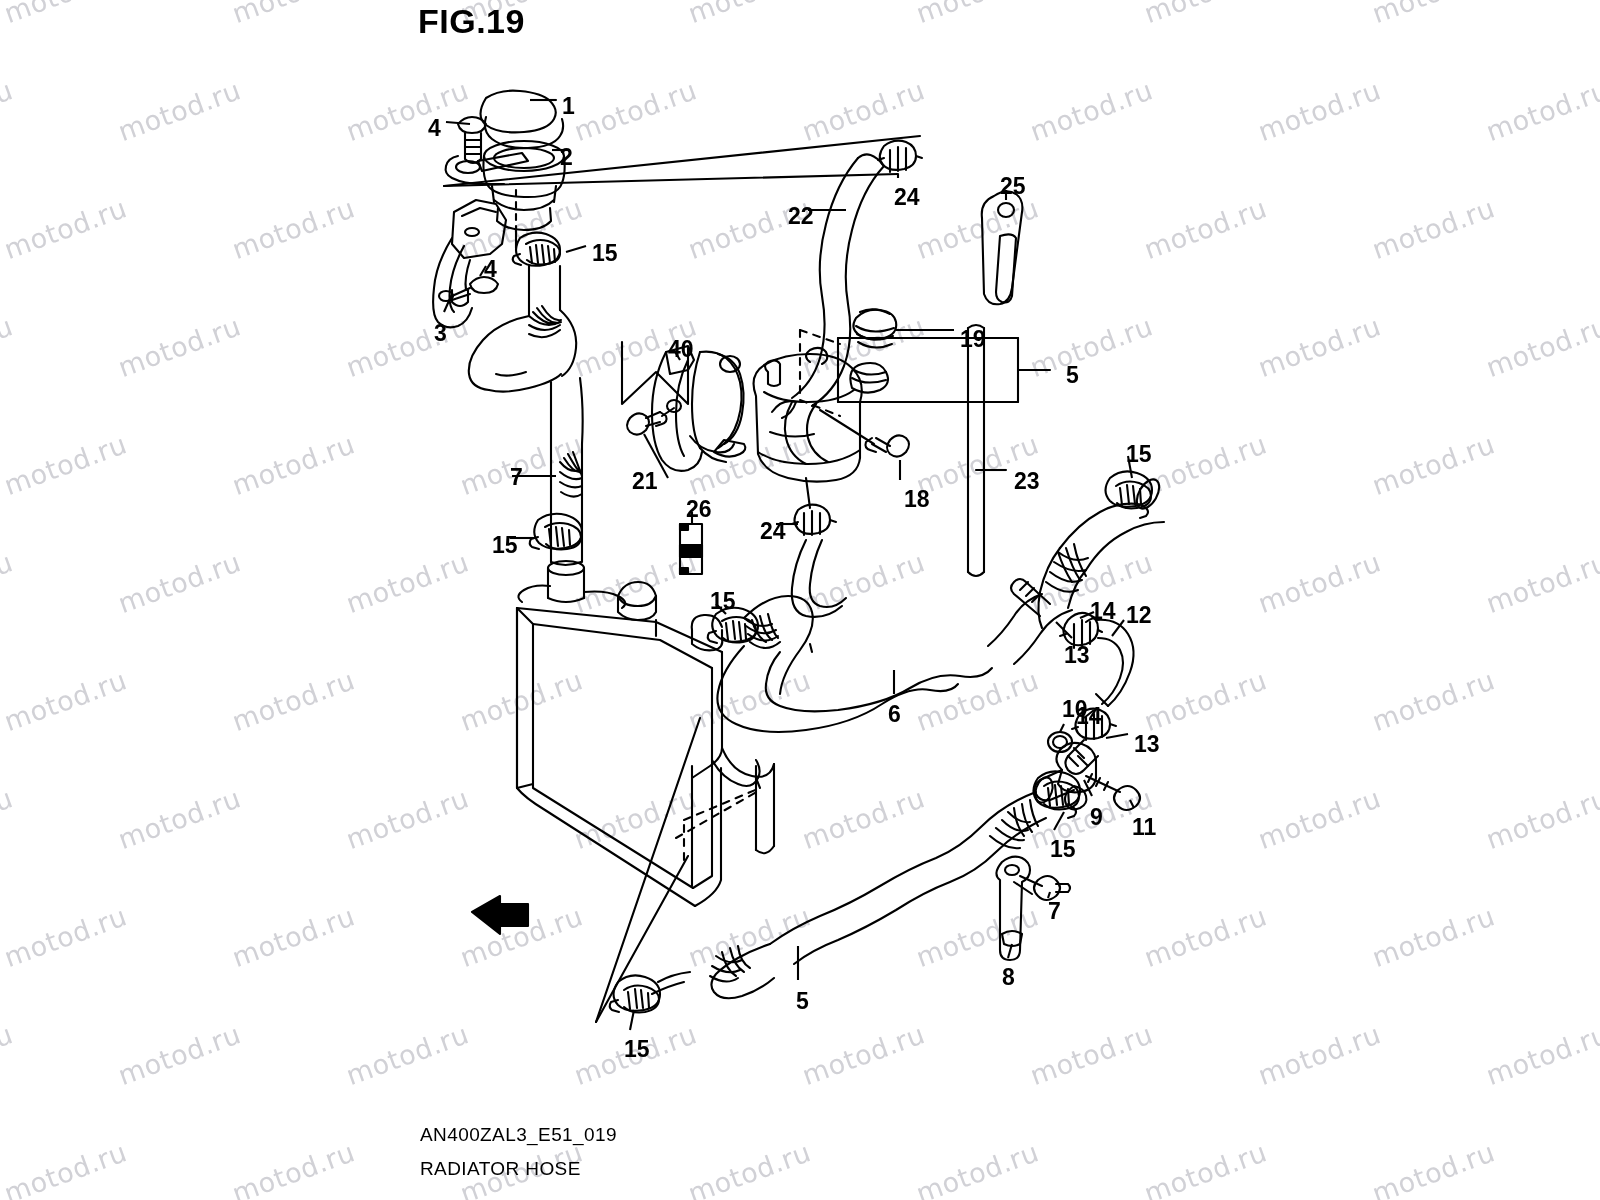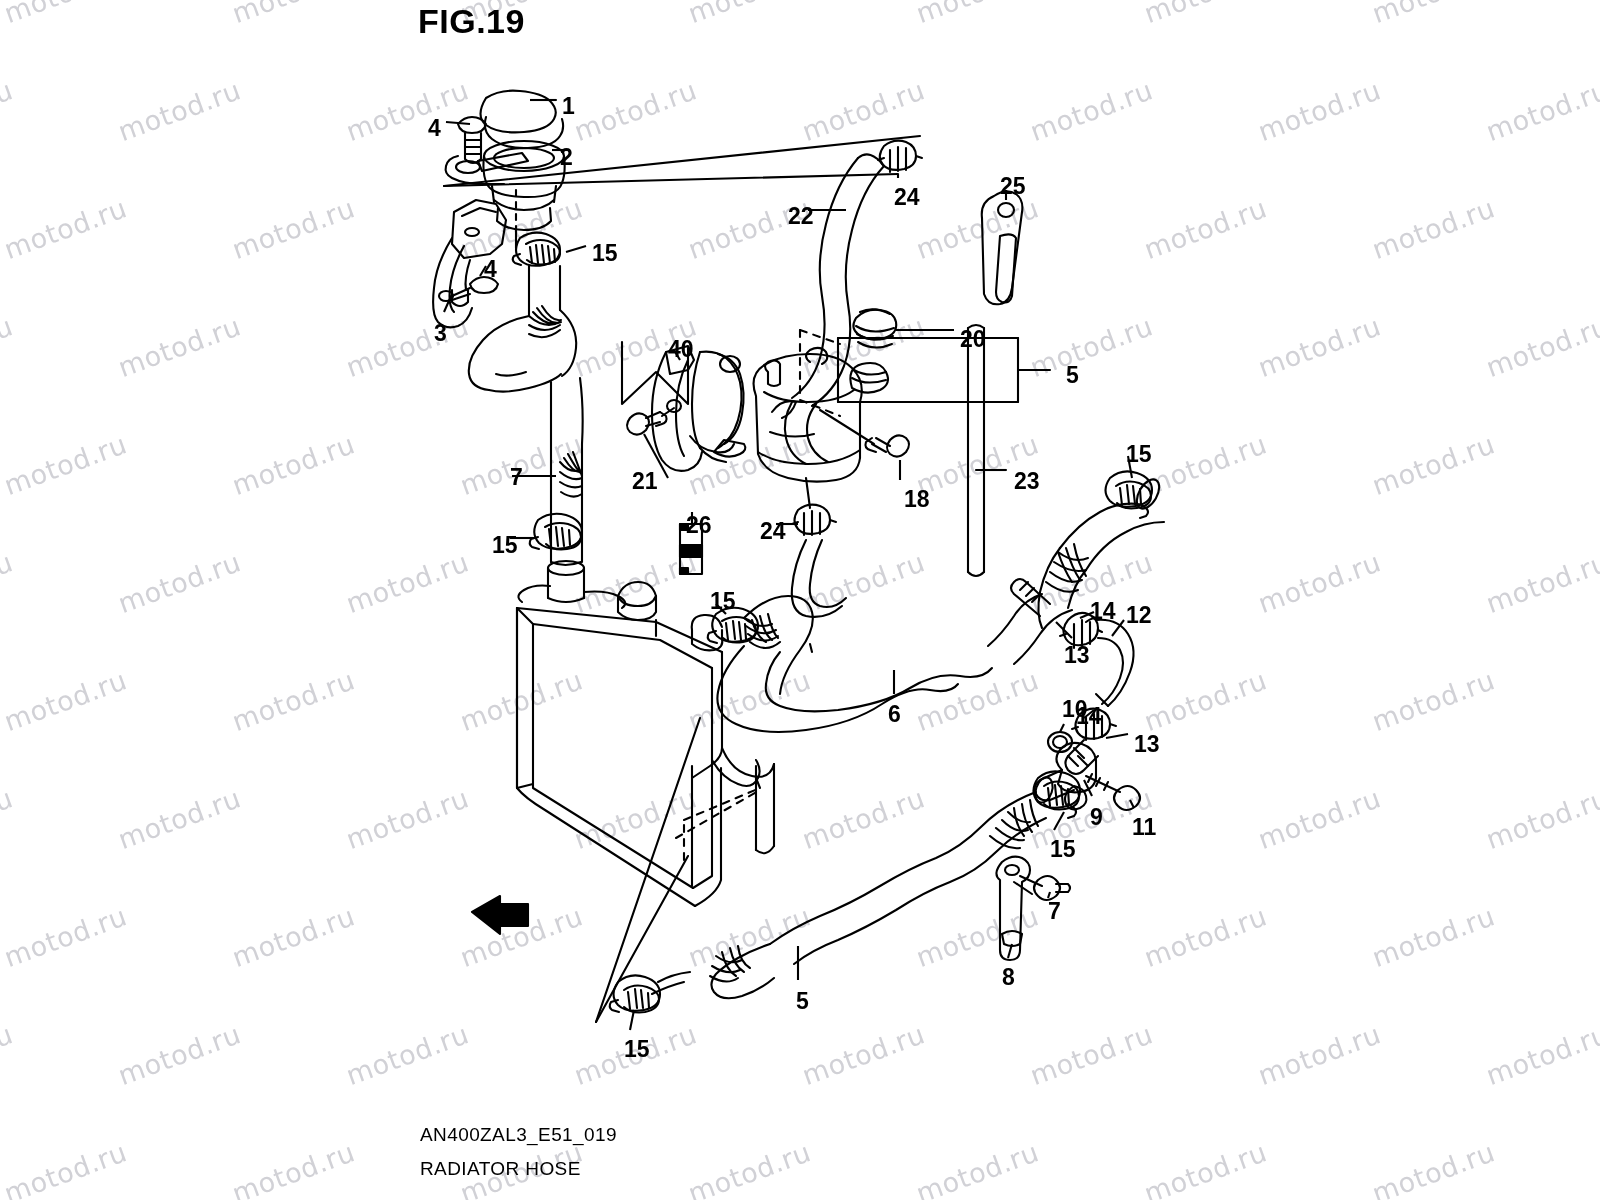--- a/index.html
+++ b/index.html
@@ -526,30 +526,30 @@
 <div id="callout-layer">
     <div class="callout" style="left: 562px; top: 95px;">1</div>
     <div class="callout" style="left: 428px; top: 117px;">4</div>
     <div class="callout" style="left: 560px; top: 146px;">2</div>
     <div class="callout" style="left: 894px; top: 186px;">24</div>
     <div class="callout" style="left: 1000px; top: 175px;">25</div>
     <div class="callout" style="left: 788px; top: 205px;">22</div>
     <div class="callout" style="left: 592px; top: 242px;">15</div>
     <div class="callout" style="left: 484px; top: 258px;">4</div>
     <div class="callout" style="left: 434px; top: 322px;">3</div>
-    <div class="callout" style="left: 960px; top: 328px;">20</div>
+    <div class="callout" style="left: 960px; top: 328px;">19</div>
     <div class="callout" style="left: 668px; top: 338px;">40</div>
     <div class="callout" style="left: 1066px; top: 364px;">5</div>
     <div class="callout" style="left: 510px; top: 466px;">7</div>
     <div class="callout" style="left: 632px; top: 470px;">21</div>
     <div class="callout" style="left: 904px; top: 488px;">18</div>
     <div class="callout" style="left: 1014px; top: 470px;">23</div>
     <div class="callout" style="left: 1126px; top: 443px;">15</div>
     <div class="callout" style="left: 492px; top: 534px;">15</div>
-    <div class="callout" style="left: 686px; top: 498px; margin-top: 16px;">26</div>
+    <div class="callout" style="left: 686px; top: 498px;">26</div>
     <div class="callout" style="left: 760px; top: 520px;">24</div>
     <div class="callout" style="left: 710px; top: 590px;">15</div>
     <div class="callout" style="left: 1090px; top: 600px;">14</div>
     <div class="callout" style="left: 1126px; top: 604px; text-align: center;">12</div>
     <div class="callout" style="left: 1064px; top: 644px;">13</div>
     <div class="callout" style="left: 888px; top: 703px;">6</div>
     <div class="callout" style="left: 1076px; top: 705px;">14</div>
     <div class="callout" style="left: 1062px; top: 698px;">10</div>
     <div class="callout" style="left: 1134px; top: 733px;">13</div>
     <div class="callout" style="left: 1090px; top: 806px;">9</div>

